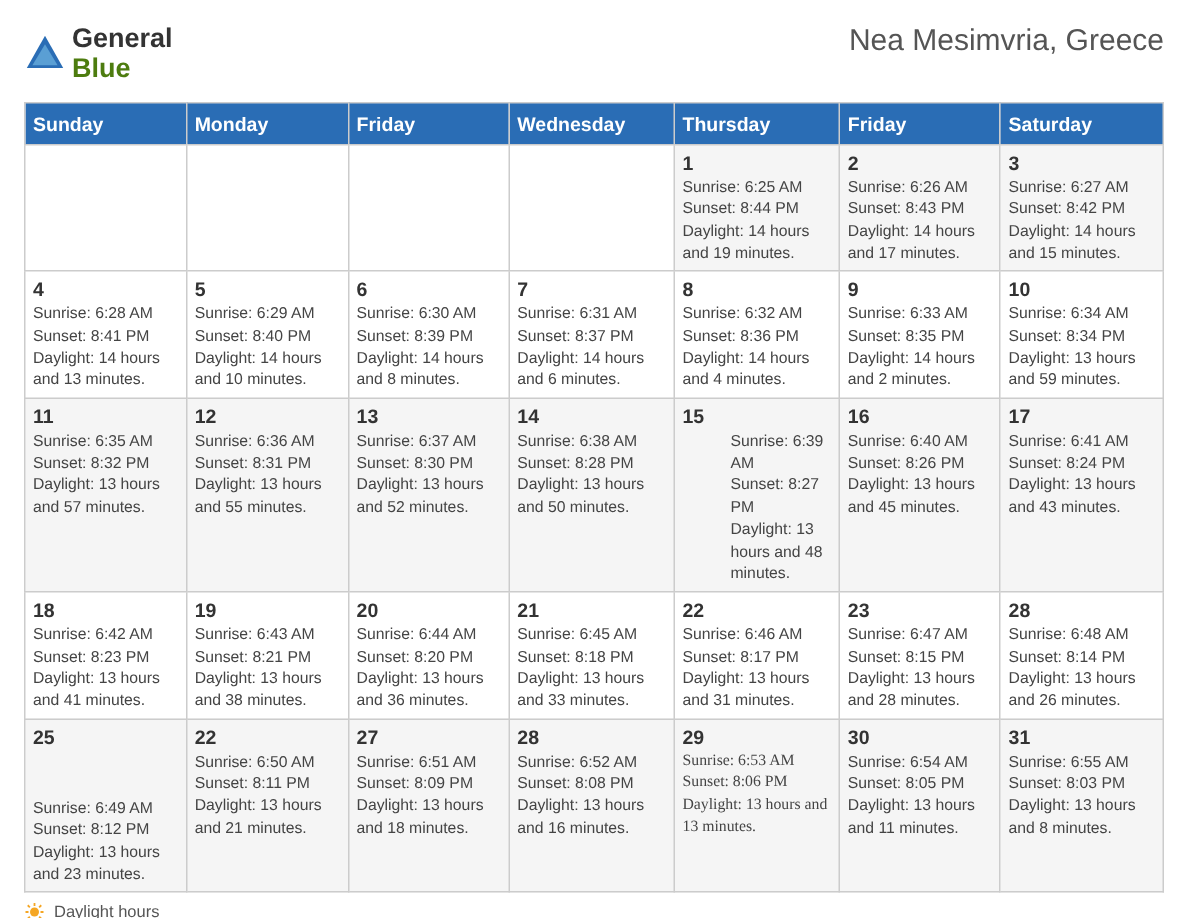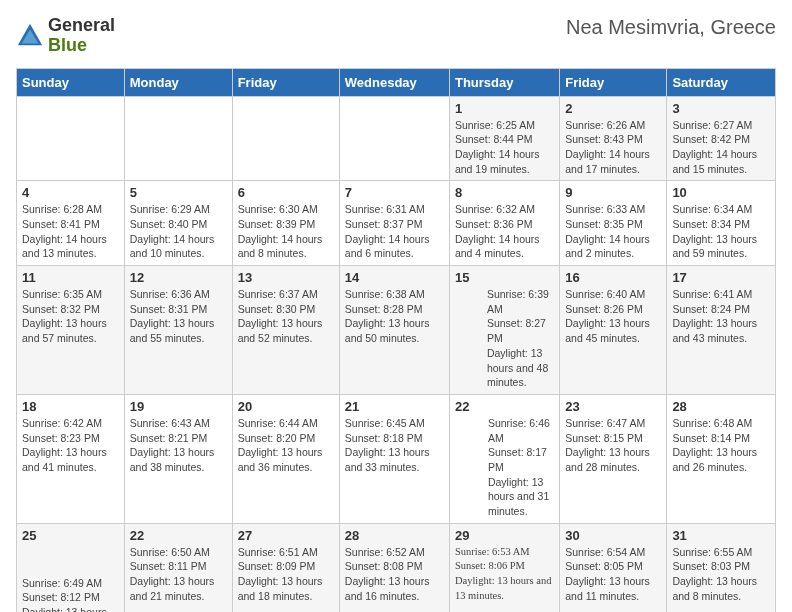--- a/index.html
+++ b/index.html
@@ -274,21 +274,21 @@
 Daylight: 13 hours and 36 minutes.</div>
         </td>
         <td>
           <span class="day-num">21</span>
           <div class="day-info" style="white-space: pre-line;">Sunrise: 6:45 AM
 Sunset: 8:18 PM
 Daylight: 13 hours and 33 minutes.</div>
         </td>
         <td>
           <span class="day-num">22</span>
-          <div class="day-info" style="white-space: pre-line; margin-left: 33px;">Sunrise: 6:46 AM
+          <div class="day-info" style="white-space: pre-line;">Sunrise: 6:46 AM
 Sunset: 8:17 PM
 Daylight: 13 hours and 31 minutes.</div>
         </td>
         <td>
           <span class="day-num">23</span>
           <div class="day-info" style="white-space: pre-line;">Sunrise: 6:47 AM
 Sunset: 8:15 PM
 Daylight: 13 hours and 28 minutes.</div>
         </td>
         <td>

